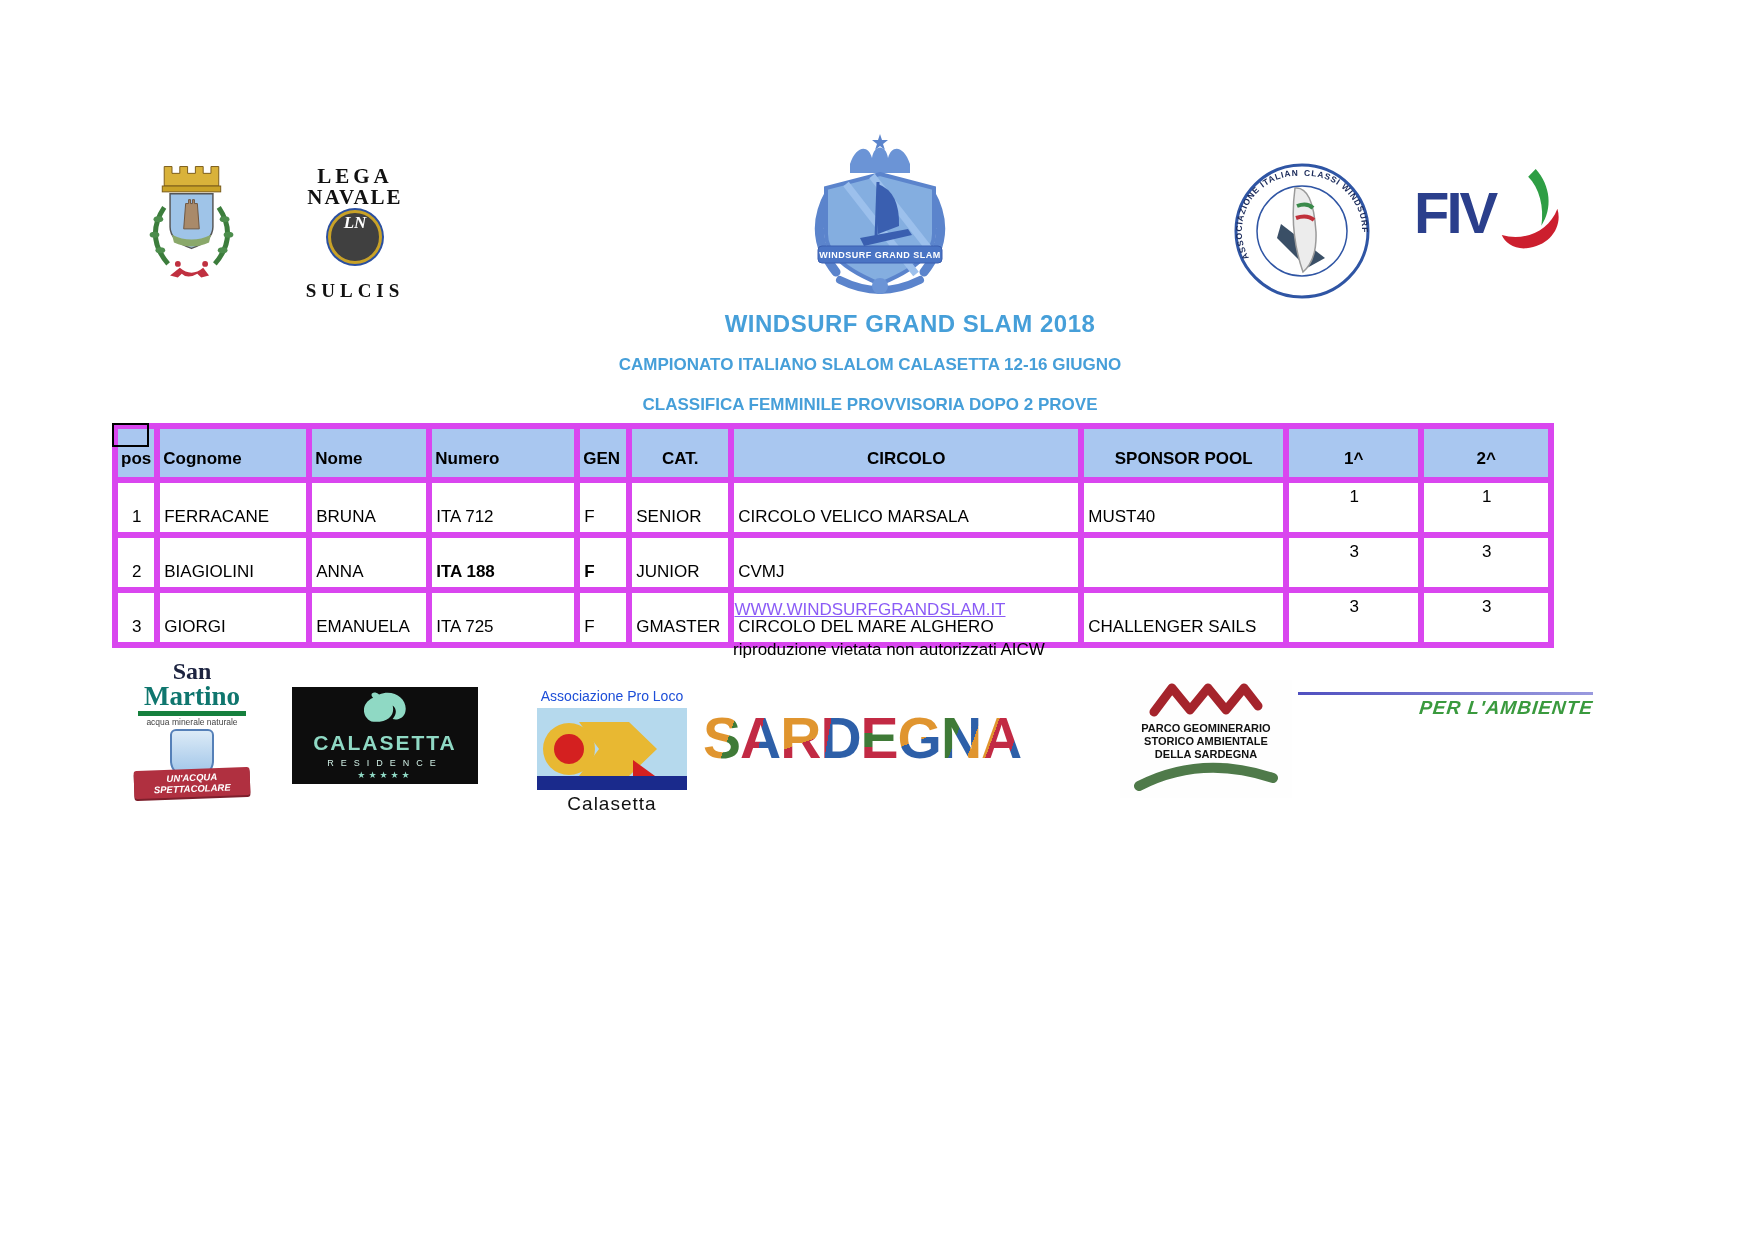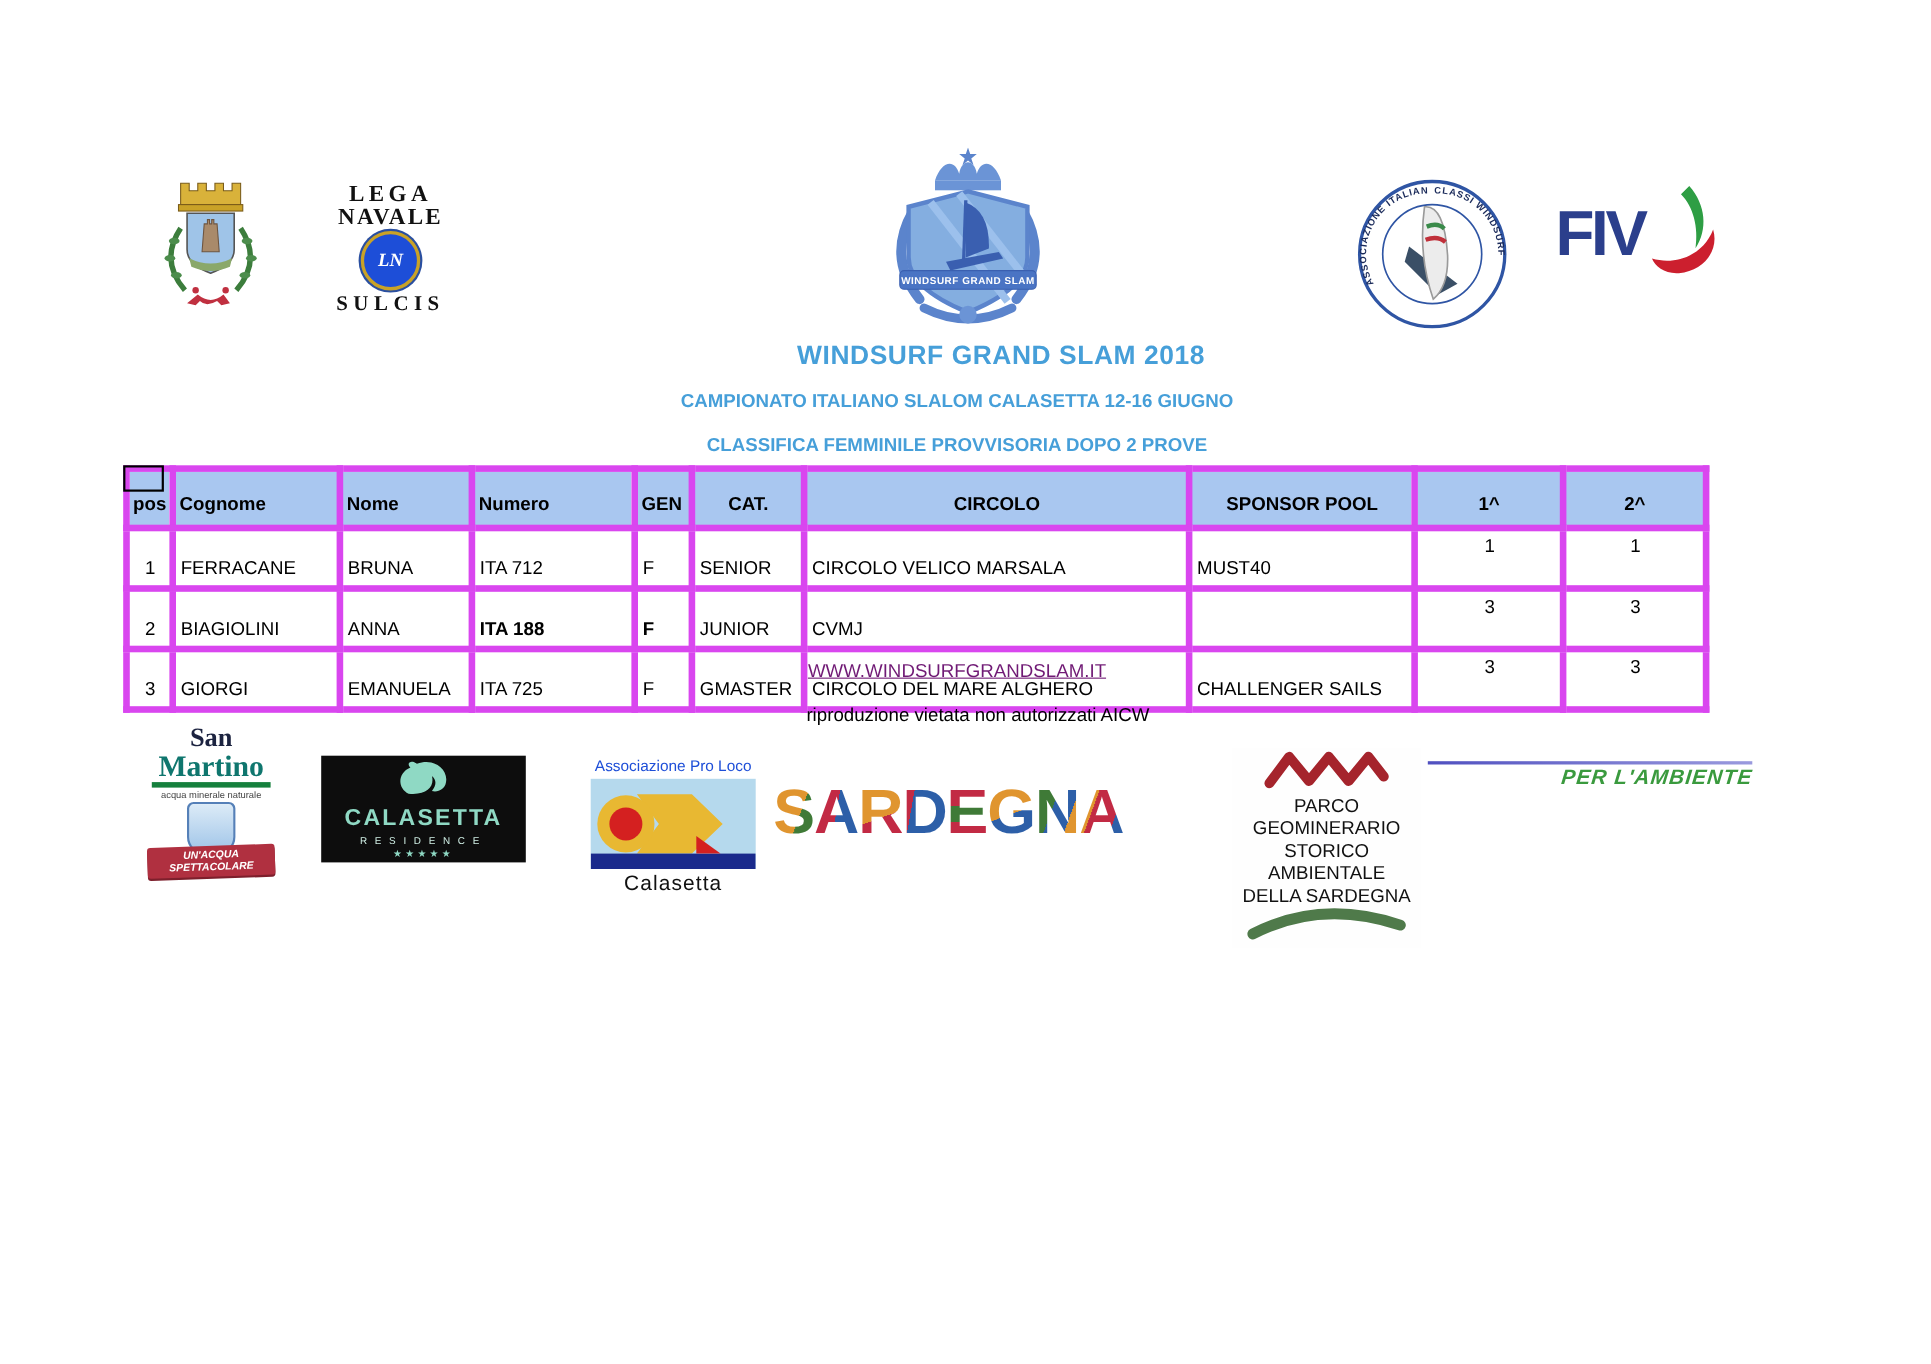--- a/index.html
+++ b/index.html
@@ -18,29 +18,29 @@
   .results th,.results td{border:6px solid #d946ef;font-size:17px;white-space:nowrap;overflow:hidden;}
   .results th{background:#a9c7f0;font-weight:bold;height:40px;vertical-align:bottom;padding:0 3px 8px 3px;text-align:center;}
   .results td{height:40px;vertical-align:bottom;padding:0 3px 5px 4px;text-align:left;}
   .results th.al{text-align:left;}
   .results td.ac{text-align:center;}
   .results td.score{vertical-align:top;padding-top:4px;text-align:center;}
   .results td.bold, .results td.bold *{font-weight:bold;}
   #cellmarker{left:112px;top:423px;width:33px;height:20px;border:2px solid #000;z-index:5;}
   
   #linkline{position:absolute;left:0;width:1740px;top:600px;text-align:center;font-size:17px;}
-  #linkline a{color:#701a75;}
+  #linkline a{color:#8b5cf6;}
   #footnote{position:absolute;left:0;width:1740px;top:640px;text-align:center;font-size:17px;color:#000;padding-left:19px;}
   
   #crest{left:135px;top:150px;width:112px;height:148px;}
   #lega{left:290px;top:166px;width:130px;text-align:center;font-family:"Liberation Serif",serif;color:#111;}
   #lega .w1{font-size:21px;font-weight:bold;letter-spacing:4px;line-height:1.0;}
   #lega .w2{font-size:21px;font-weight:bold;letter-spacing:2px;line-height:1.0;}
-  #lega .emb{width:48px;height:48px;margin:2px auto 2px auto;border-radius:50%;background:#1d4ed8;border:3px solid #c9a227;color:#fff;
-     font-size:17px;font-style:italic;font-weight:bold;display:flex;align-items:center;justify-content:center;box-shadow:0 0 0 2px #2a4fa0;}
+  #lega .emb{width:48px;height:48px;margin:2px auto 16px auto;border-radius:50%;background:#404040;border:3px solid #c9a227;color:#fff;
+     font-size:17px;font-style:italic;font-weight:bold;display:flex;justify-content:center;box-shadow:0 0 0 2px #2a4fa0;}
   #lega .w3{font-size:19px;font-weight:bold;letter-spacing:5px;}
   #wgs{left:806px;top:134px;width:148px;height:164px;}
   #aicw{left:1233px;top:162px;width:138px;height:138px;}
   #fiv{left:1414px;top:166px;width:150px;height:95px;}
   #fiv .fiv-txt{position:absolute;left:0;top:18px;font-size:58px;font-weight:bold;color:#2b3f8c;letter-spacing:-3px;line-height:1;}
   #fiv svg{position:absolute;right:0;top:0;}
   
   #sanmartino{left:134px;top:660px;width:116px;text-align:center;}
   #sanmartino .n1{font-family:"Liberation Serif",serif;font-weight:bold;color:#1c2340;font-size:24px;line-height:0.95;}
   #sanmartino .n2{font-family:"Liberation Serif",serif;font-weight:bold;color:#0f766e;font-size:27px;line-height:1.0;}
@@ -61,21 +61,21 @@
       -webkit-background-clip:text;background-clip:text;color:transparent;-webkit-text-fill-color:transparent;}
   .sl0{background-image:linear-gradient(110deg,#e0952f 60%,#3f7a37 60%);}
   .sl1{background-image:linear-gradient(100deg,#c22a44 50%,#2d5fa8 50%);}
   .sl2{background-image:linear-gradient(160deg,#e0952f 55%,#c22a44 55%);}
   .sl3{background-image:linear-gradient(100deg,#c22a44 25%,#2d5fa8 25%);}
   .sl4{background-image:linear-gradient(180deg,#c22a44 38%,#3f7a37 38% 62%,#c22a44 62%);}
   .sl5{background-image:linear-gradient(160deg,#e0952f 50%,#2d5fa8 50% 78%,#c22a44 78%);}
   .sl6{background-image:linear-gradient(110deg,#3f7a37 40%,#2d5fa8 40% 70%,#e0952f 70%);}
   .sl7{background-image:linear-gradient(110deg,#e0952f 35%,#c22a44 35% 72%,#2d5fa8 72%);}
   #parco{left:1120px;top:680px;width:172px;text-align:center;background:#fefefe;}
-  #parco .ln{font-size:17px;font-weight:normal;color:#111;line-height:1.2;}
+  #parco .ln{font-size:11px;font-weight:bold;color:#111;line-height:1.2;}
   #selin{left:1298px;top:690px;width:308px;}
   #selin .row{display:flex;align-items:flex-end;}
   #selin .p1{font-size:64px;font-weight:bold;font-style:italic;color:#4aa347;line-height:0.9;letter-spacing:-2px;}
   #selin .p2{font-size:64px;font-weight:bold;font-style:italic;color:#3b3bb0;line-height:0.9;letter-spacing:-2px;}
   #selin .srl{font-size:13px;color:#4aa347;font-style:italic;margin:0 0 4px 3px;}
   #selin .bar{height:3px;width:295px;background:linear-gradient(90deg,#5050c0,#9a9ade);margin-top:2px;}
   #selin .tag{font-size:19px;font-weight:bold;font-style:italic;color:#3a9a3e;text-align:right;width:295px;letter-spacing:1px;transform:skewX(-6deg);margin-top:2px;}
 </style>
 </head>
 <body>

